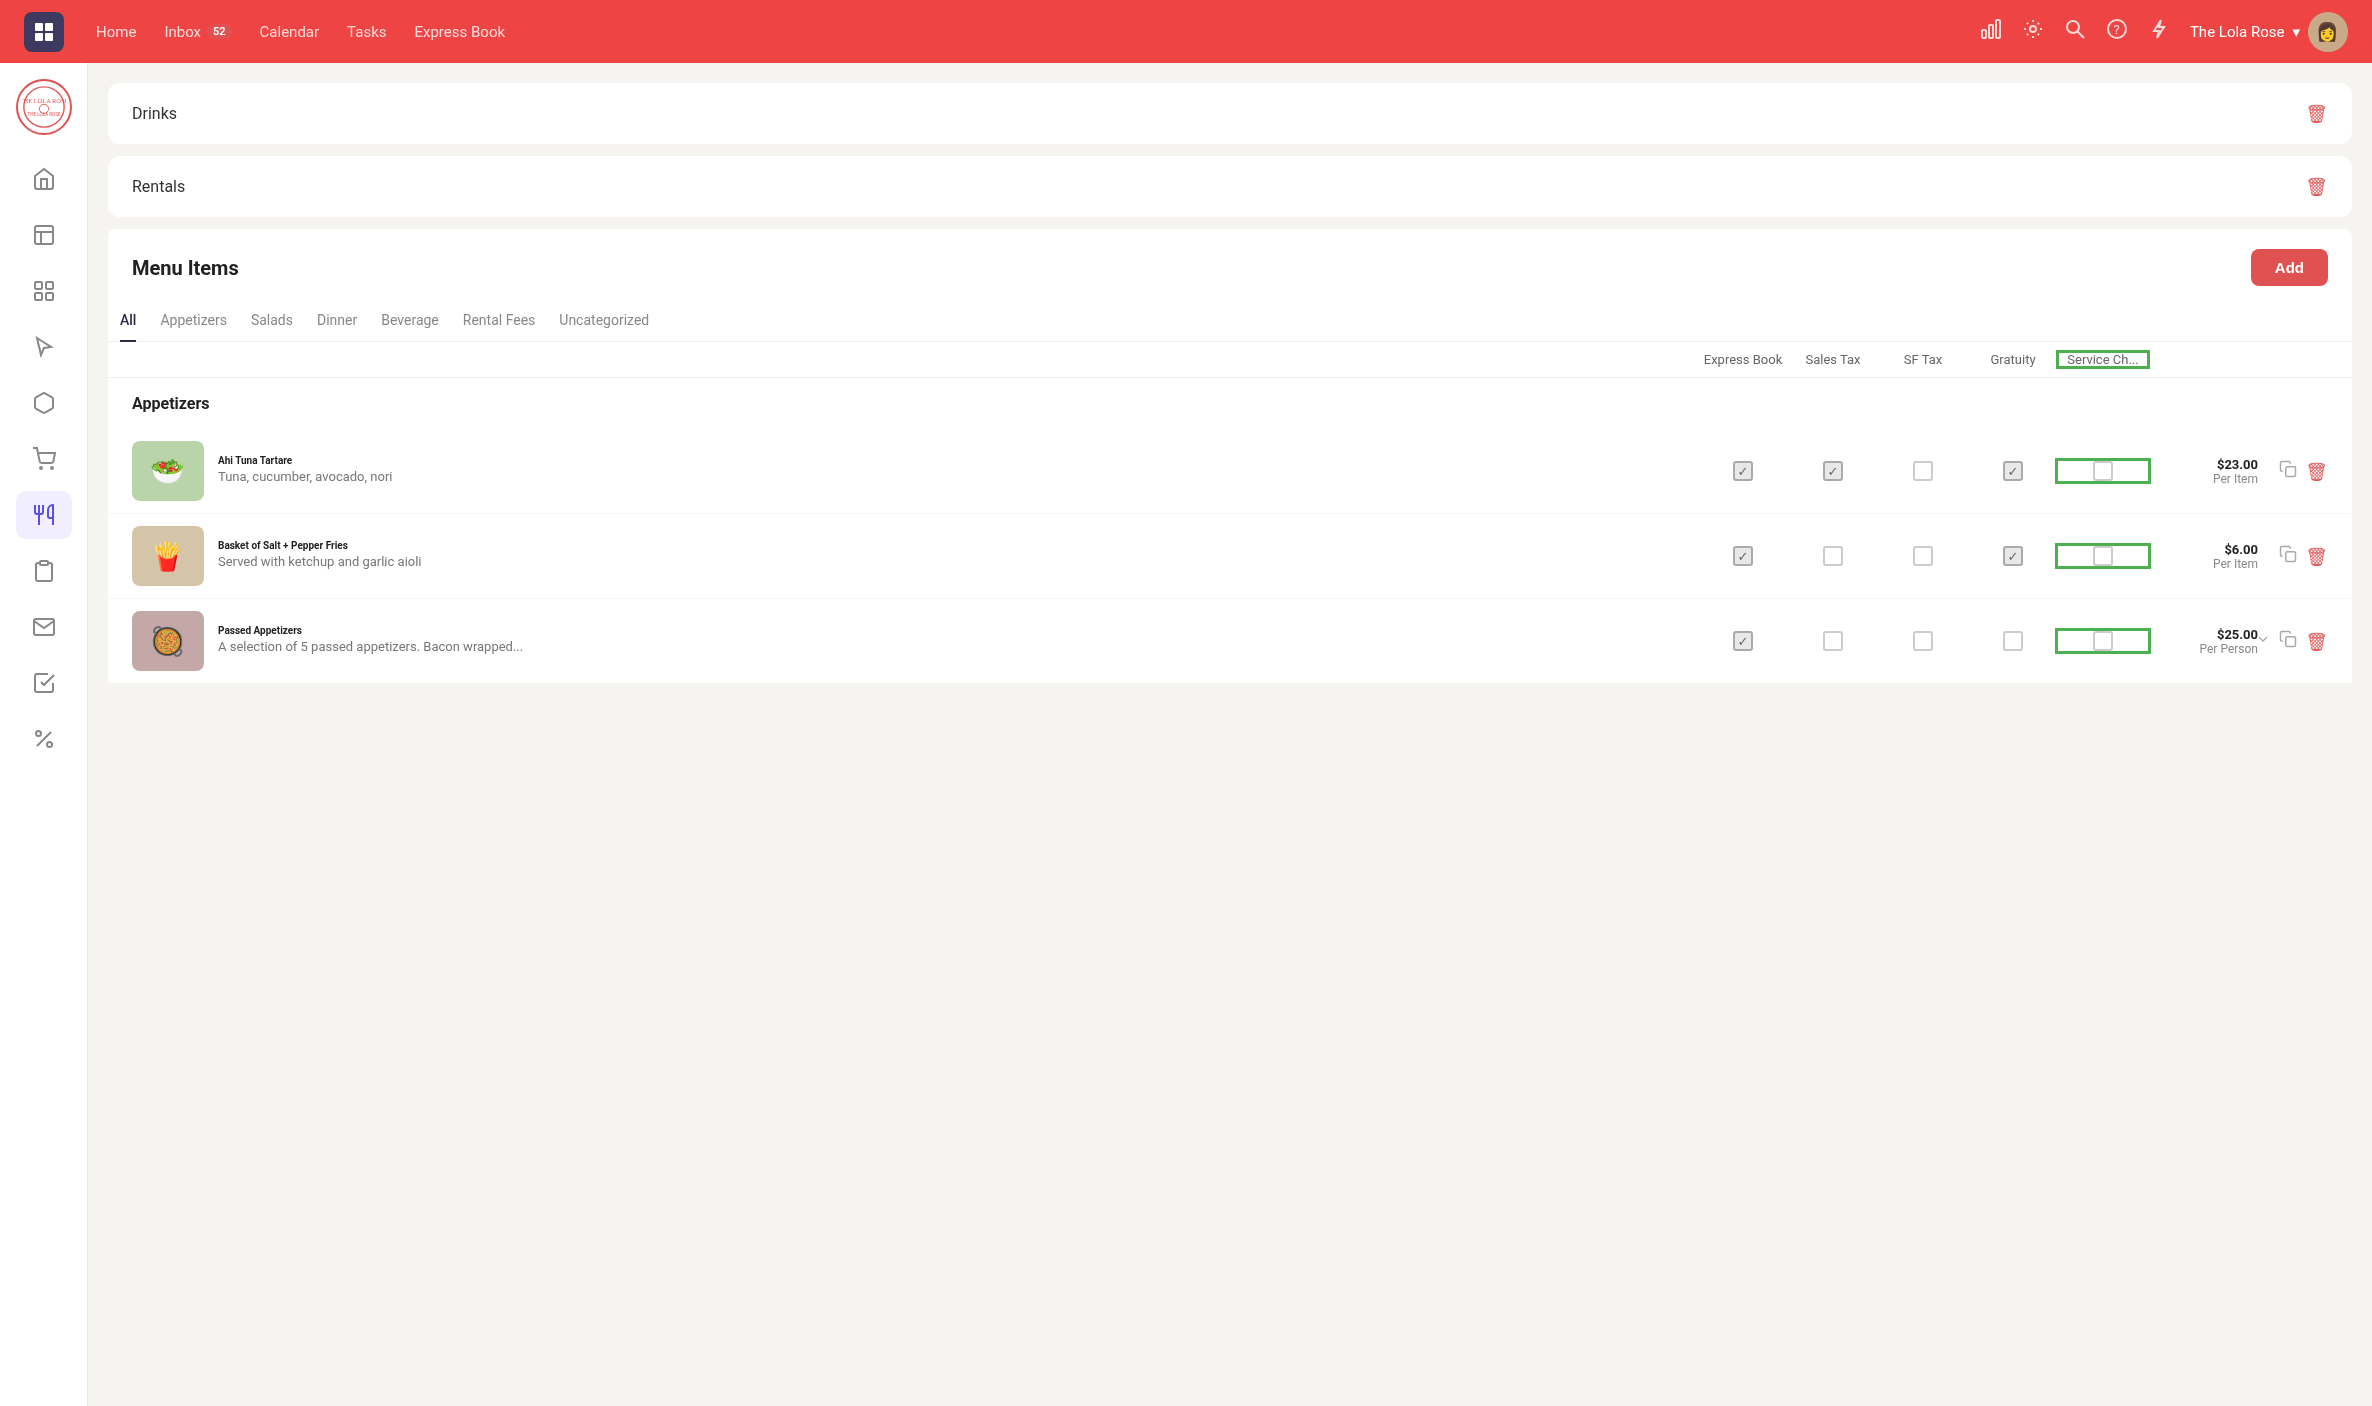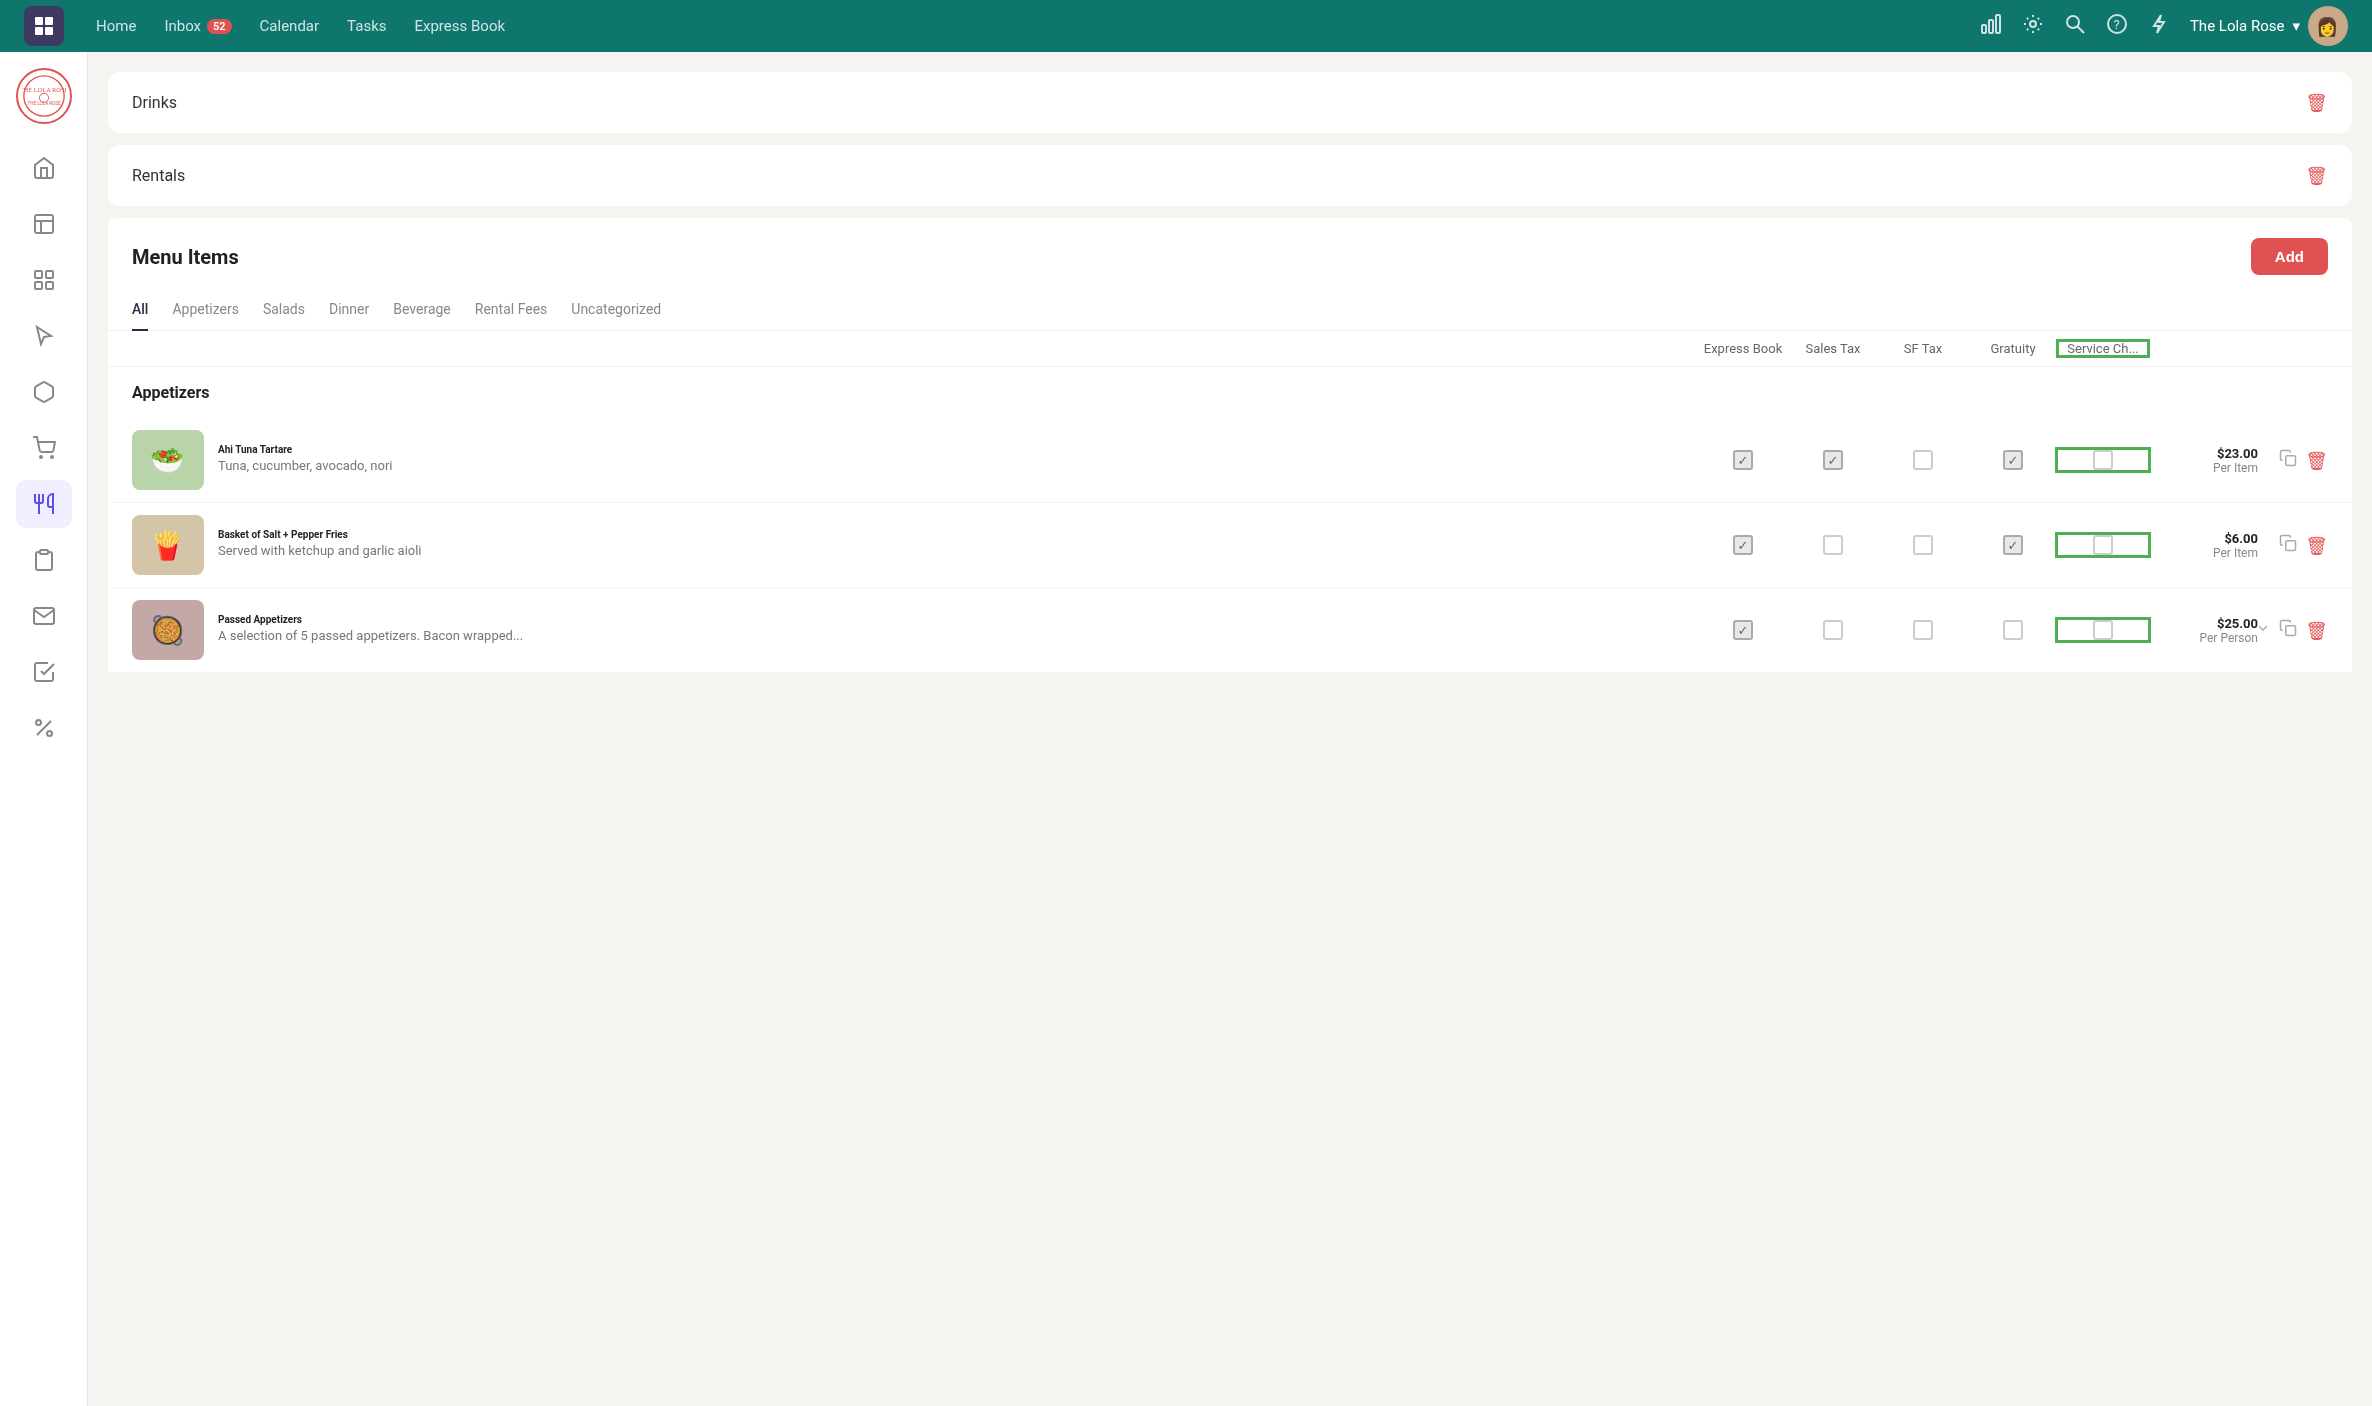--- a/index.html
+++ b/index.html
@@ -1,24 +1,24 @@
 <!DOCTYPE html>
 <html><head>
   <meta charset="utf-8">
   <style>
     * { box-sizing: border-box; margin: 0; padding: 0; }
     body { font-family: -apple-system, BlinkMacSystemFont, 'Segoe UI', Roboto, sans-serif; background: #f0eeeb; display: flex; flex-direction: column; height: 100vh; overflow: hidden; }
 
     
     .top-nav {
-      background: #0f766e;
+      background: #ef4444;
       display: flex;
       align-items: center;
       padding: 0 24px;
-      height: 52px;
+      height: 63px;
       flex-shrink: 0;
       gap: 32px;
     }
     .nav-logo {
       width: 40px; height: 40px;
       background: #3d3960;
       border-radius: 8px;
       display: flex; align-items: center; justify-content: center;
       color: white; font-size: 18px; font-weight: bold;
     }
@@ -109,21 +109,21 @@
       border-radius: 8px;
       padding: 10px 24px;
       font-size: 15px;
       font-weight: 600;
       cursor: pointer;
     }
 
     
     .tabs-row {
       display: flex;
-      padding: 0 24px;
+      padding: 0 12px;
       border-bottom: 1px solid #eee;
       gap: 24px;
     }
     .tab {
       padding: 10px 0 12px;
       font-size: 14px;
       color: #888;
       cursor: pointer;
       border-bottom: 2px solid transparent;
       margin-bottom: -1px;

